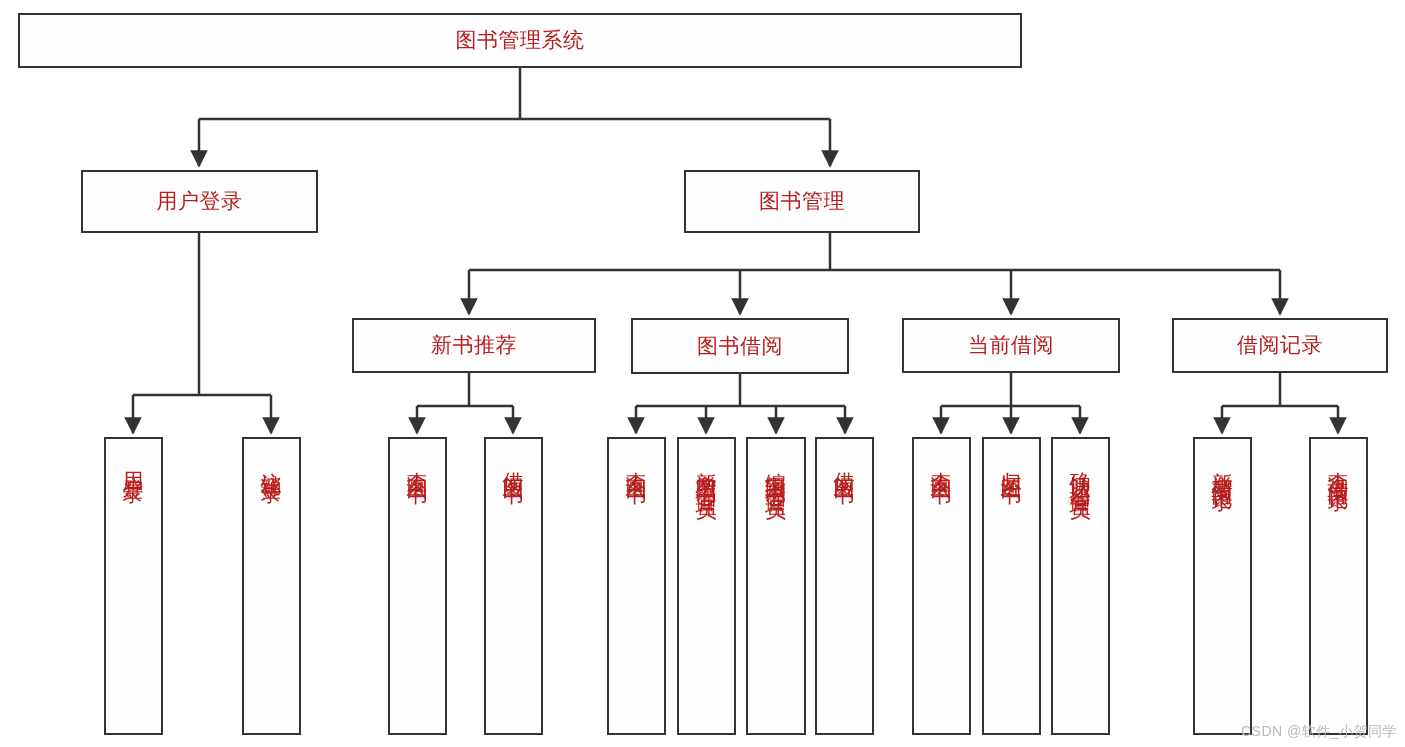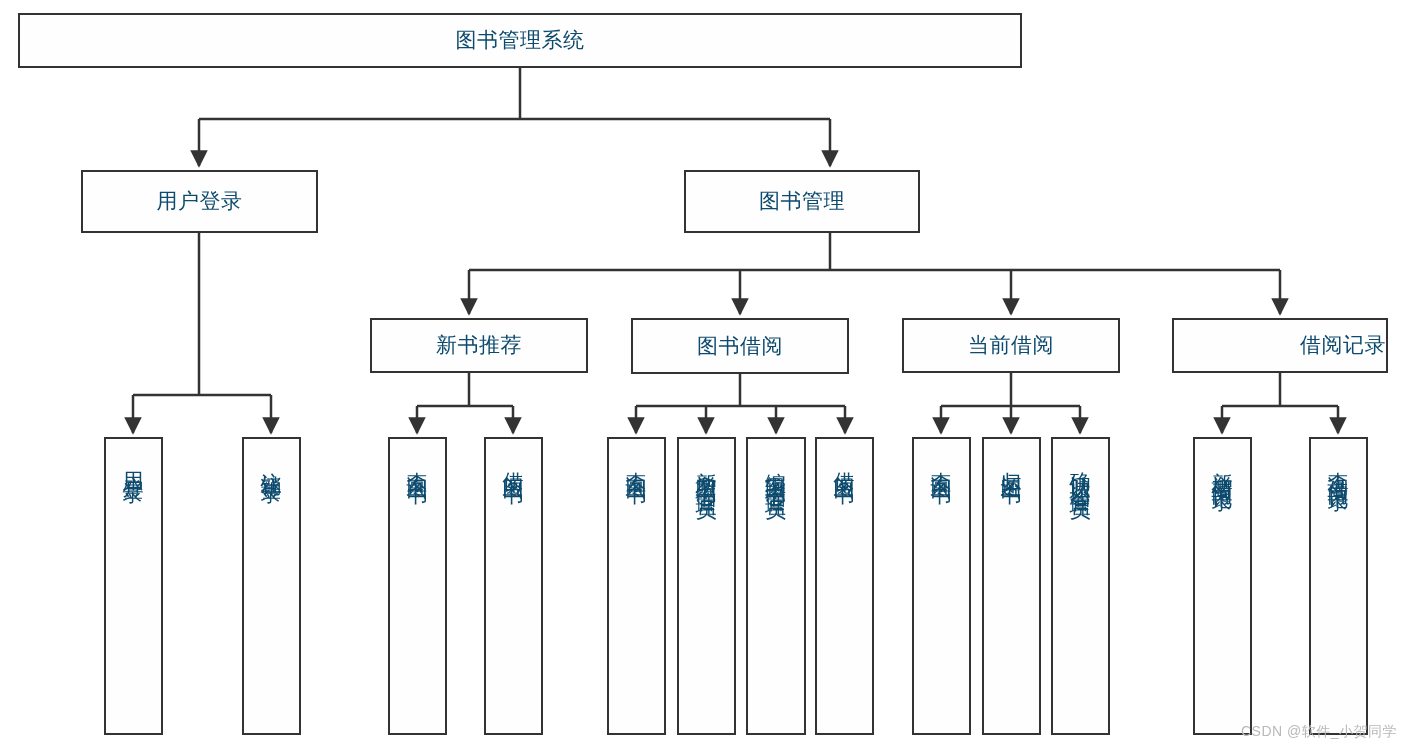--- a/index.html
+++ b/index.html
@@ -30,21 +30,21 @@
     position: absolute;
     box-sizing: border-box;
     background: #fefefe;
     border: 2.5px solid #333333;
     display: flex;
     align-items: center;
     justify-content: center;
     overflow: hidden;
   }
   .node .label {
-    color: #0c4a6e;
+    color: #b91c1c;
     font-size: 21px;
     line-height: 1.15;
     letter-spacing: 0.5px;
     white-space: nowrap;
   }
   .node.vertical {
     align-items: flex-start;
     padding-top: 16px;
   }
   .node.vertical .label {
@@ -125,30 +125,30 @@
     <span class="label">图书管理系统</span>
   </div>
 
   <div class="node" style="left:81px; top:170px; width:237px; height:63px;">
     <span class="label">用户登录</span>
   </div>
   <div class="node" style="left:684px; top:170px; width:236px; height:63px;">
     <span class="label">图书管理</span>
   </div>
 
-  <div class="node" style="left:370px; top:318px; width:218px; height:55px;">
+  <div class="node" style="left:352px; top:318px; width:244px; height:55px;">
     <span class="label">新书推荐</span>
   </div>
   <div class="node" style="left:631px; top:318px; width:218px; height:56px;">
     <span class="label">图书借阅</span>
   </div>
   <div class="node" style="left:902px; top:318px; width:218px; height:55px;">
     <span class="label">当前借阅</span>
   </div>
-  <div class="node" style="left:1172px; top:318px; width:216px; height:55px;justify-content:flex-end;">
+  <div class="node" style="left:1172px; top:318px; width:216px; height:55px;">
     <span class="label">借阅记录</span>
   </div>
 
   <div class="node vertical" style="left:104px; top:437px; width:59px; height:298px;">
     <span class="label">用户登录</span>
   </div>
   <div class="node vertical" style="left:242px; top:437px; width:59px; height:298px;">
     <span class="label">注销登录</span>
   </div>
 

